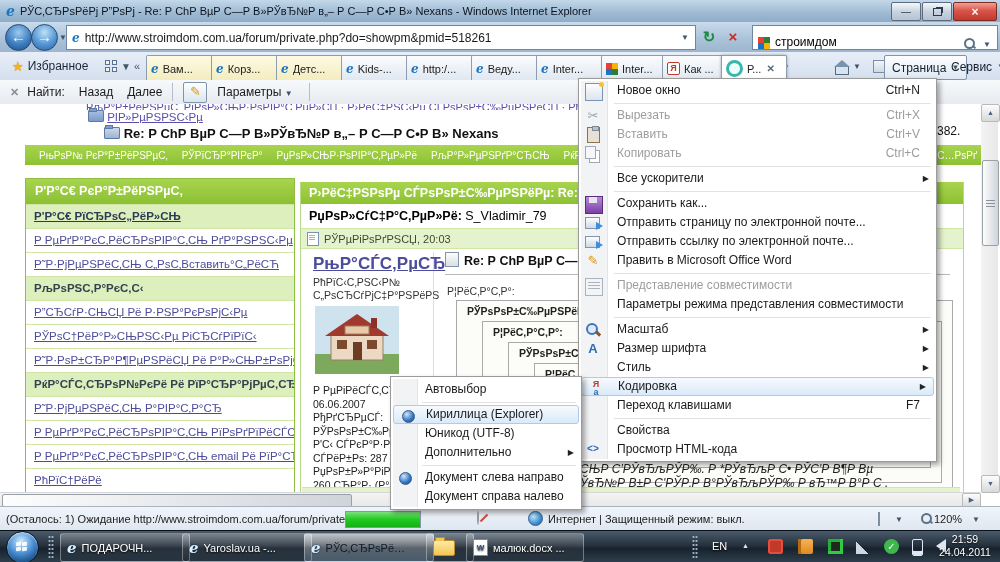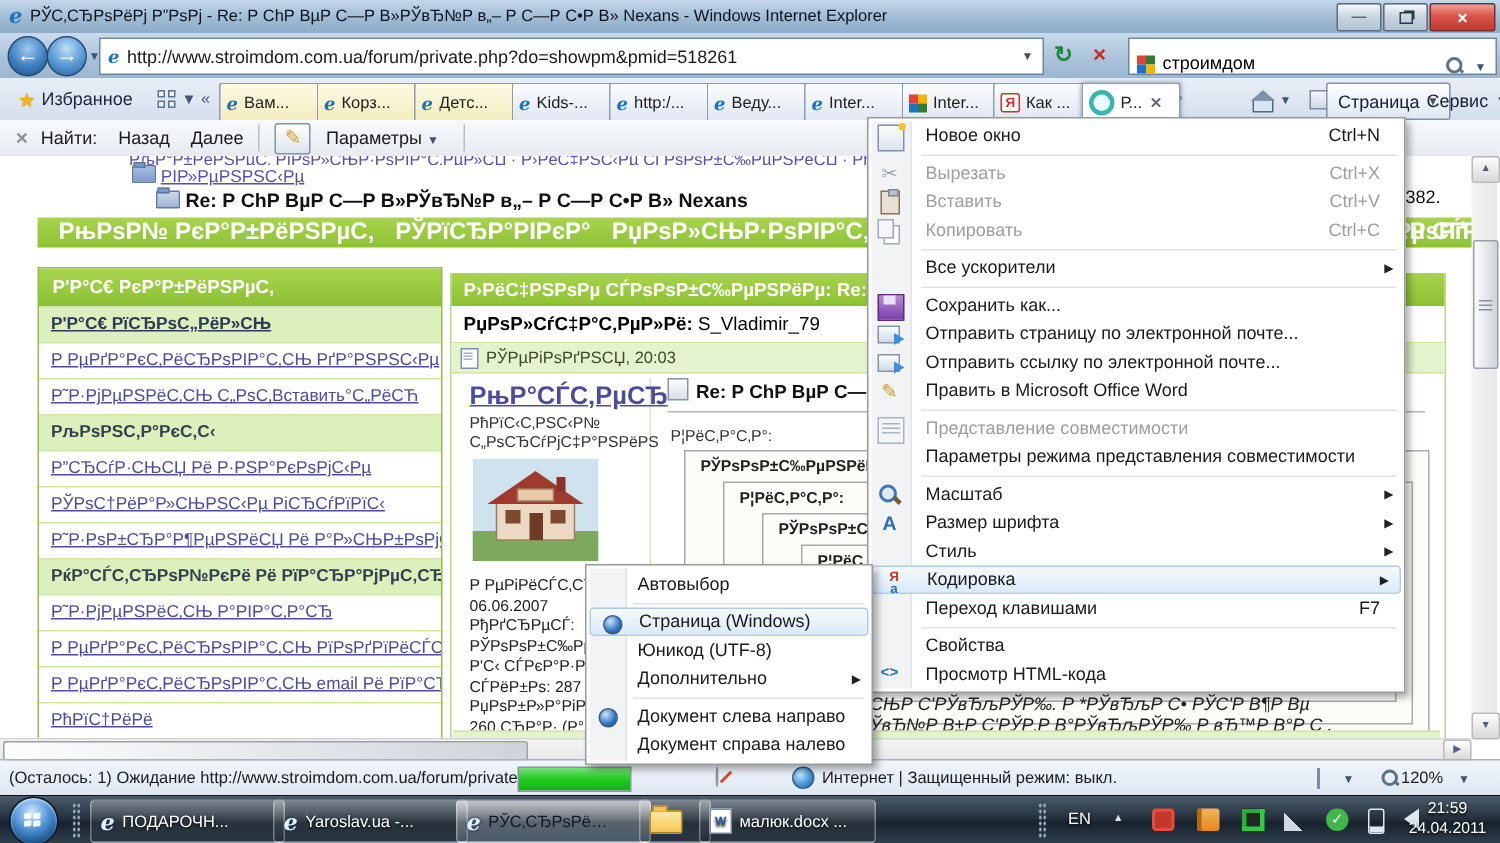--- a/index.html
+++ b/index.html
@@ -60,21 +60,21 @@
   .vsep{width:1px;height:18px;background:#b6bdc8;margin:0 10px}
   .penbtn{width:22px;height:19px;border:1px solid #8094ab;border-radius:2px;background:linear-gradient(#fff,#dbe4ee);text-align:center;line-height:17px;color:#d79a16;font-size:13px}
   
   #page{position:absolute;left:0;top:104px;width:1000px;height:402px;background:#fff;overflow:hidden}
   .crumbs{position:absolute;left:86px;top:-3px;width:560px;height:9px;overflow:hidden;font-size:11px;color:#5a4fae;white-space:nowrap}
   .crumbs u{margin-right:14px}
   .linkcol{color:#5a4fae}
   .foldico{display:inline-block;width:14px;height:10px;background:linear-gradient(#a8bfdf,#7d9cc8);border:1px solid #5c7aa6;border-radius:1px;position:relative;vertical-align:-1px}
   .foldico::before{content:"";position:absolute;left:0;top:-3px;width:6px;height:2px;background:#7d9cc8;border:1px solid #5c7aa6}
   a,u{text-decoration:underline}
-  .topnav{position:absolute;left:25px;top:41px;width:964px;height:20px;background:linear-gradient(#a8d44e,#8dc133);display:flex;align-items:center;font-size:16px;font-weight:bold;color:#fff}
+  .topnav{position:absolute;left:25px;top:41px;width:964px;height:20px;background:linear-gradient(#a8d44e,#8dc133);display:flex;align-items:center;font-size:10px;font-weight:normal;color:#fff}
   .topnav span{margin-left:14px;white-space:nowrap}
   .topnav .rightitem{position:absolute;right:12px;margin:0}
   
   #sidebar{position:absolute;left:25px;top:74px;width:268px;height:322px;border:1px solid #8fbf40;background:#fff}
   .sbhead{height:25px;background:linear-gradient(#a8d44e,#8cc033);color:#fff;font-weight:bold;font-size:12.5px;line-height:25px;padding-left:9px}
   .sbrow{height:23px;line-height:23px;border-top:1px solid #cfe6a4;padding-left:8px;font-size:11.5px;overflow:hidden;white-space:nowrap}
   .sbrow.link span{color:#4c4c9c;text-decoration:underline}
   .sbrow.strong{background:#ddefbc}
   .sbrow.strong span{color:#2c3a52;font-weight:bold;text-decoration:underline}
   .sbrow.sub{background:#ddefbc;font-weight:bold;color:#33424f}
@@ -485,21 +485,21 @@
       </div>
   </div>
 
   <div id="encmenu">
     <div class="mi">
         <span class="lbl">Автовыбор</span>
       </div>
     <div class="sep"></div>
     <div class="mi hi">
         <span class="rad"></span>
-        <span class="lbl">Страница (Windows)</span>
+        <span class="lbl">Кириллица (Explorer)</span>
       </div>
     <div class="mi">
         <span class="lbl">Юникод (UTF-8)</span>
       </div>
     <div class="mi">
         <span class="lbl">Дополнительно</span>
         <span class="arr">▶</span>
       </div>
     <div class="sep"></div>
     <div class="mi">

